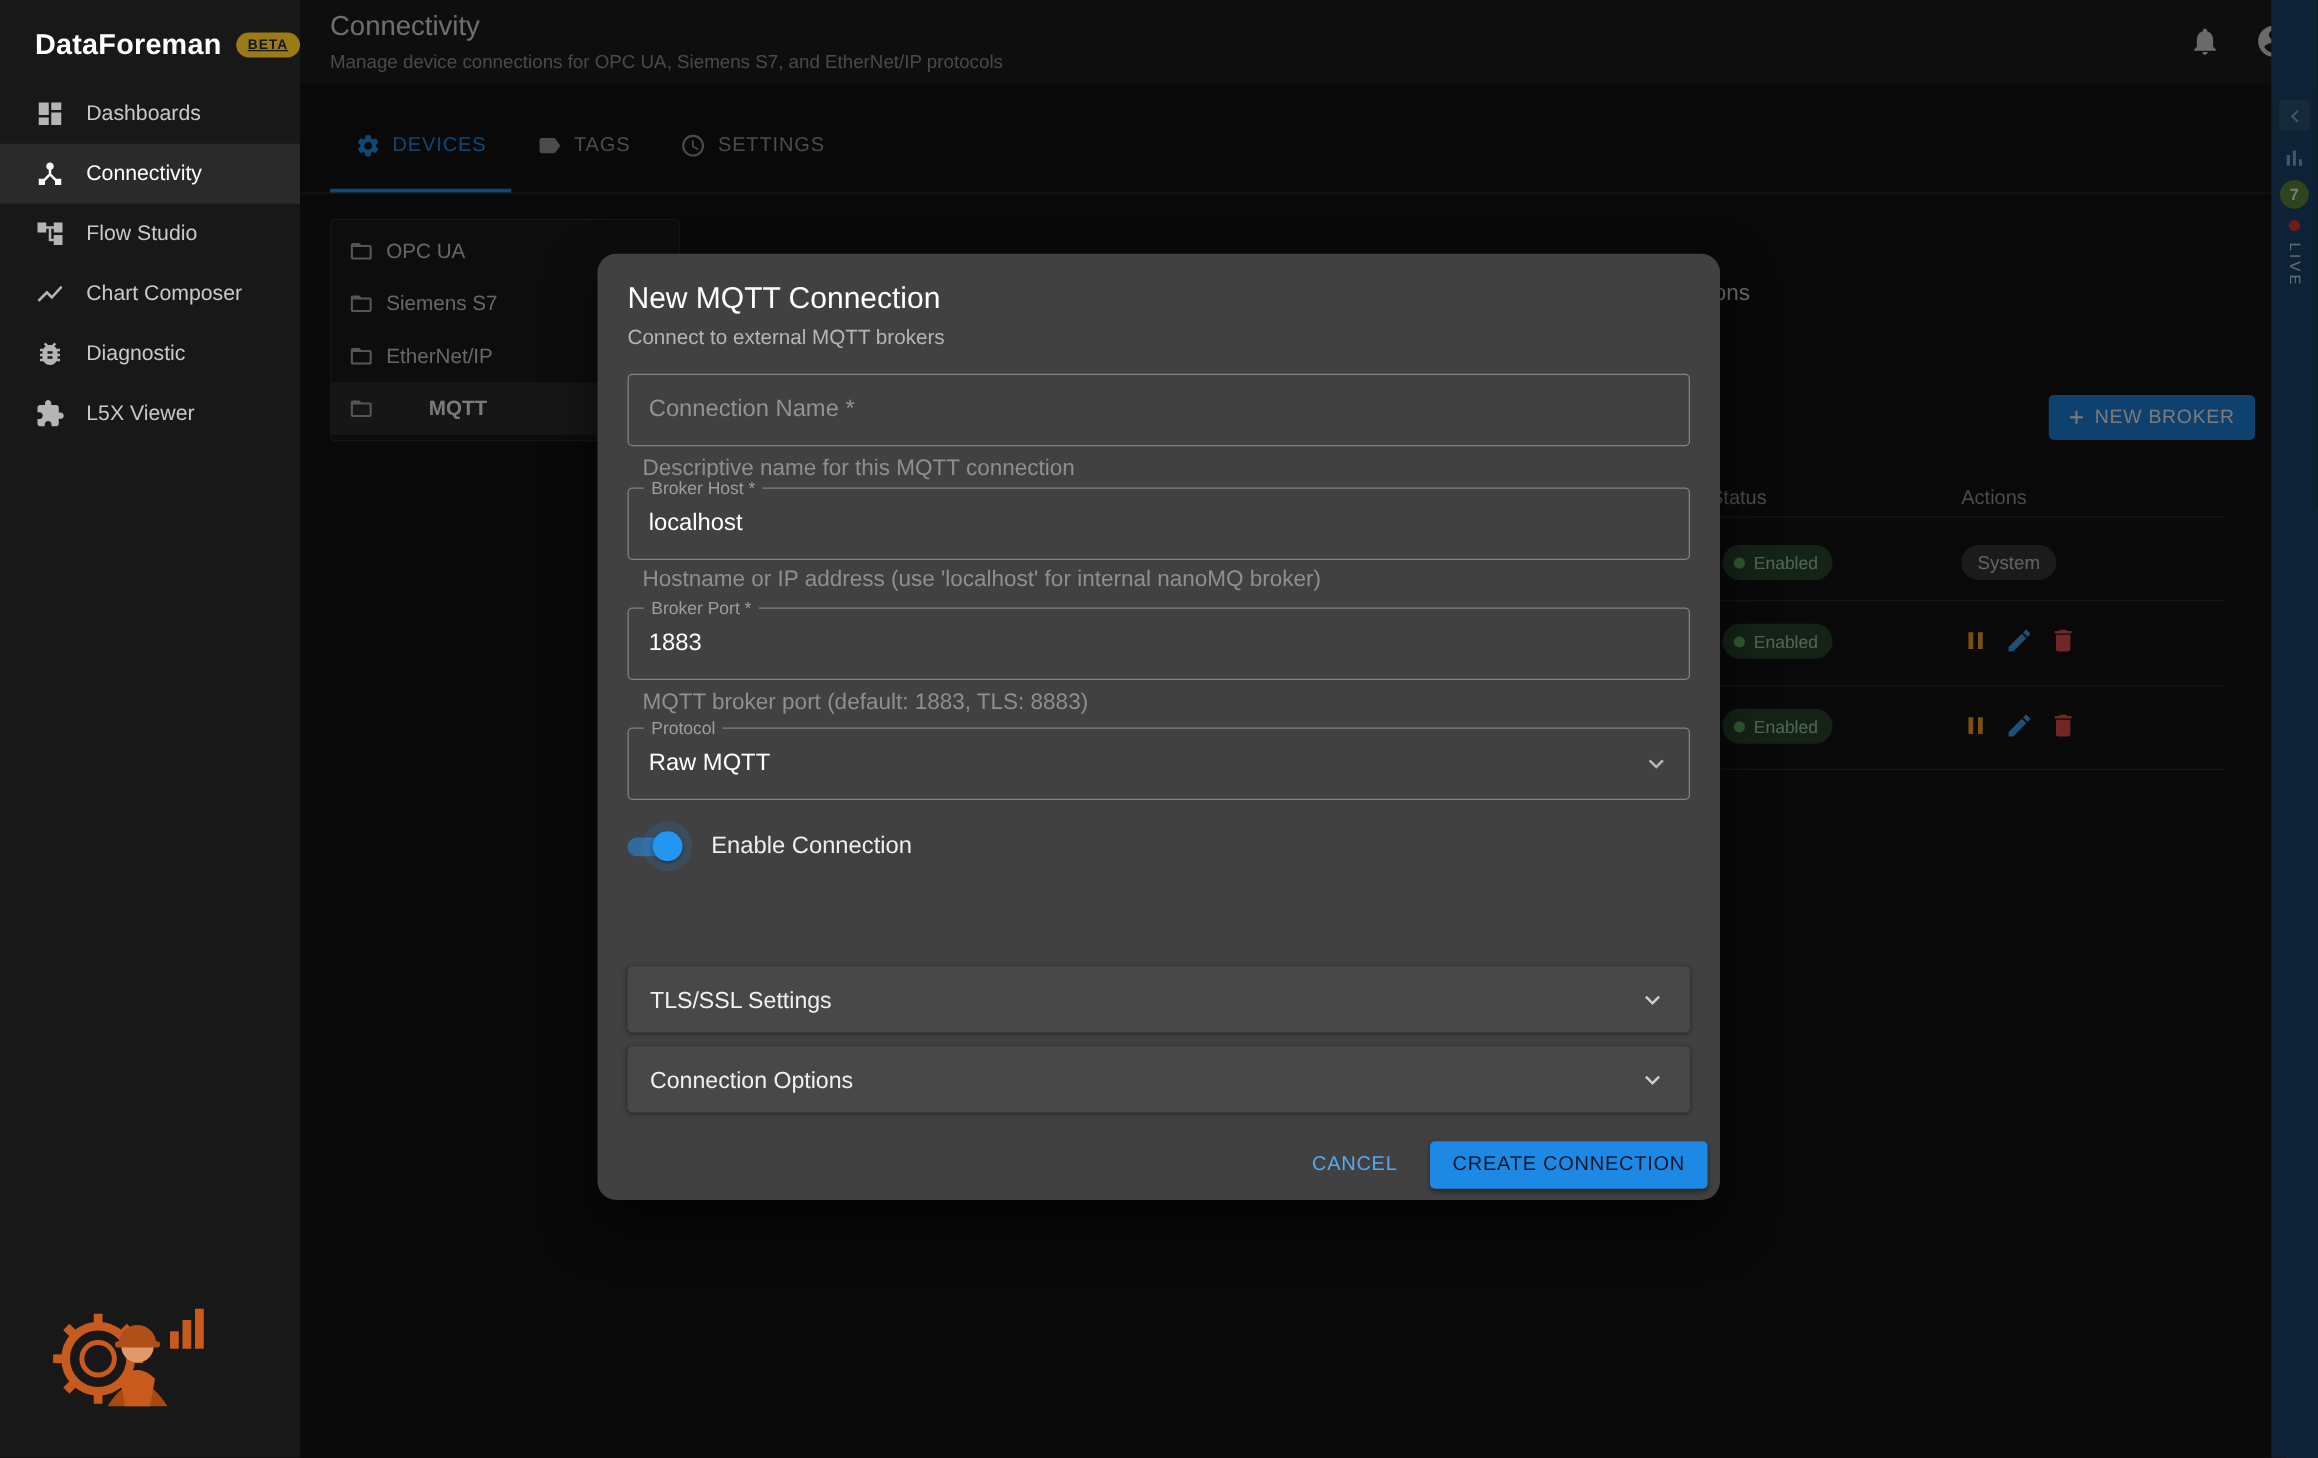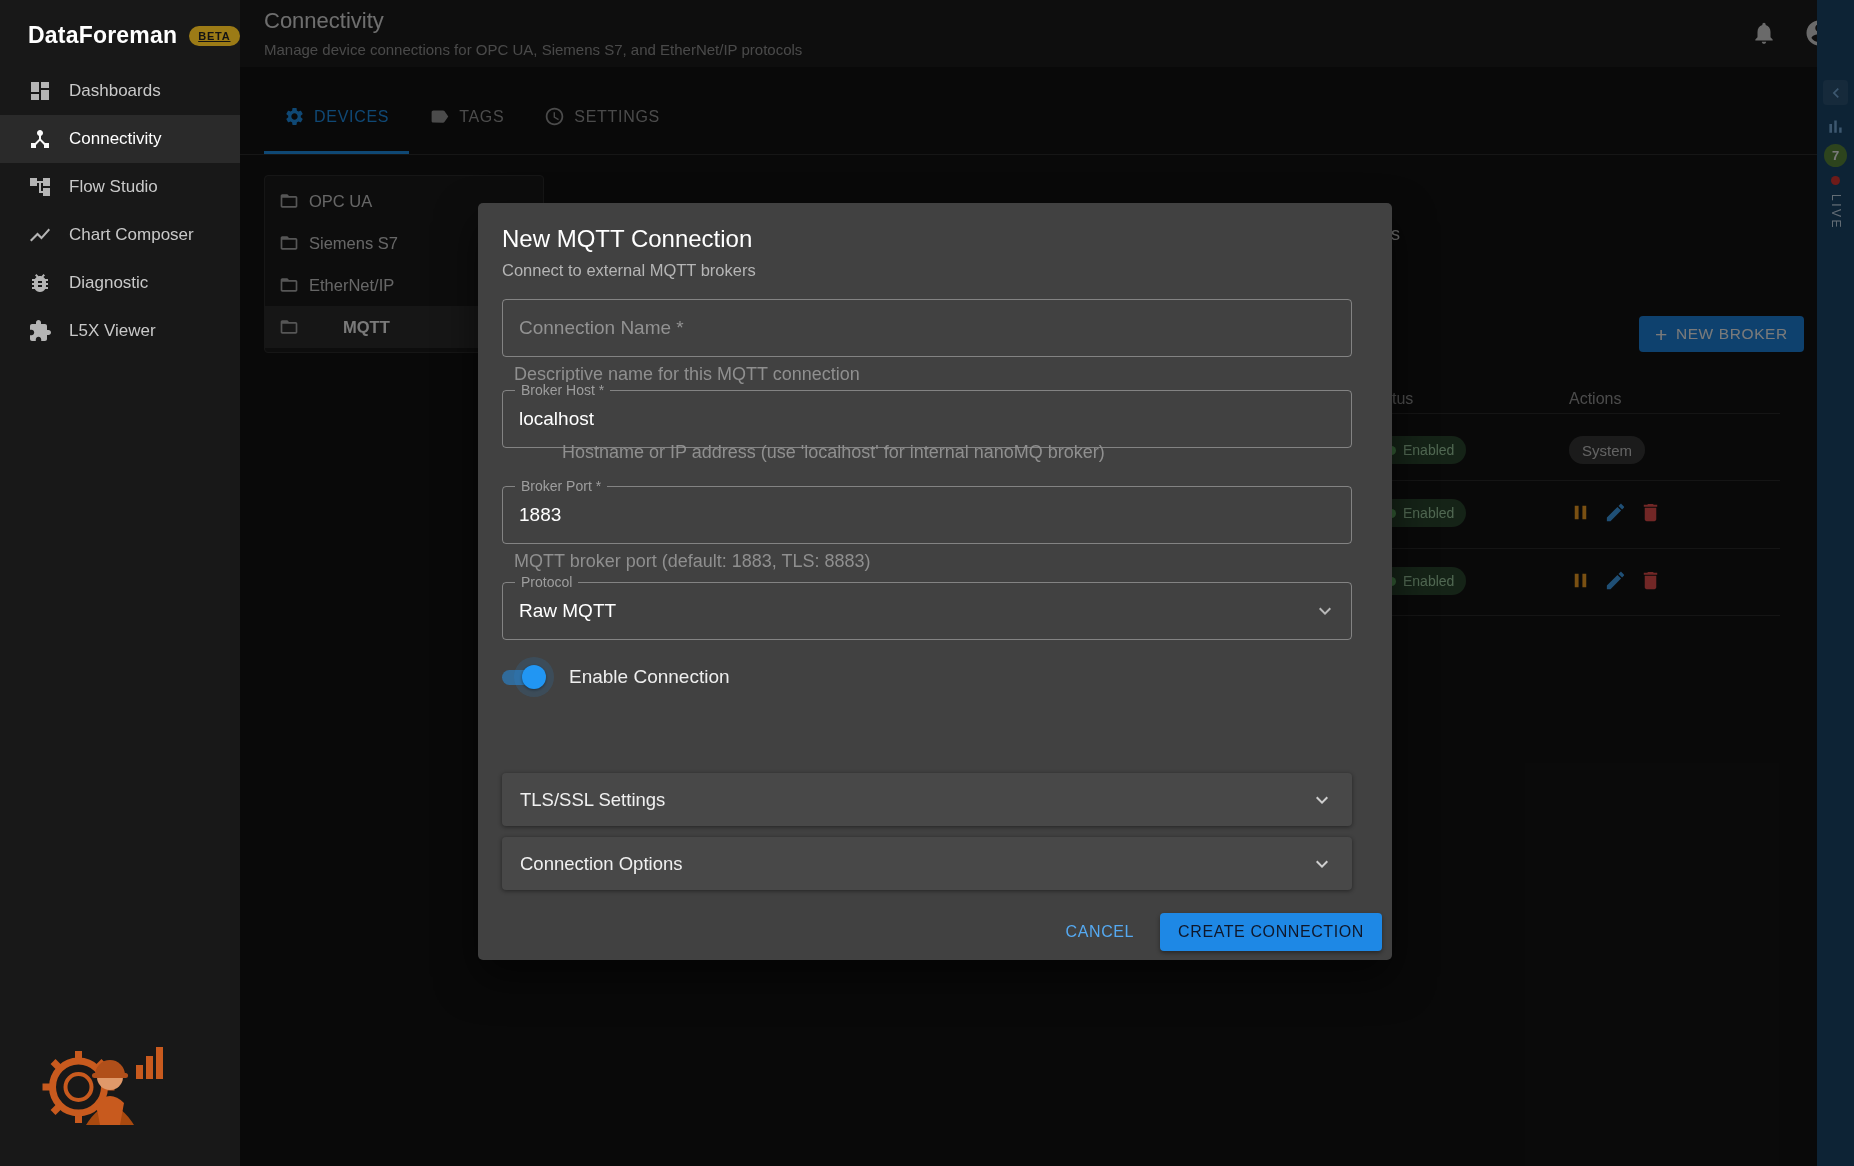--- a/index.html
+++ b/index.html
@@ -66,32 +66,32 @@
     background:rgba(255,255,255,.08);color:#7fb7e8;display:flex;align-items:center;justify-content:center;cursor:pointer;}
   .rail-chart{position:absolute;left:8px;top:116px;width:21px;height:21px;color:#7fb7e8;}
   .rail-badge{position:absolute;left:7px;top:144px;width:23px;height:23px;border-radius:50%;background:#5e8f3e;
     color:#ffffff;font-size:13px;font-weight:700;display:flex;align-items:center;justify-content:center;}
   .rail-dot{position:absolute;left:14px;top:176px;width:9px;height:9px;border-radius:50%;background:#e53935;}
   .rail-live{position:absolute;left:12px;top:194px;writing-mode:vertical-rl;font-size:12px;
     letter-spacing:2.5px;color:#cfe3f5;}
   
   .backdrop{position:absolute;left:240px;top:0;right:0;bottom:0;background:rgba(0,0,0,.52);z-index:10;}
   .dialog{position:absolute;left:478px;top:203px;width:898px;height:757px;background:#414141;
-    border-radius:5px;box-shadow:0 18px 40px rgba(0,0,0,.55);z-index:20;padding-left:16px;}
+    border-radius:15px;box-shadow:0 18px 40px rgba(0,0,0,.55);z-index:20;}
   .dialog-title{position:absolute;left:24px;top:22px;margin:0;font-size:24px;font-weight:500;color:#ffffff;}
   .dialog-sub{position:absolute;left:24px;top:58px;margin:0;font-size:16.5px;color:#b5b5b5;}
   .field{position:absolute;left:24px;width:850px;height:58px;box-sizing:border-box;
     border:1px solid rgba(255,255,255,.35);border-radius:4px;background:transparent;}
   .field input{width:100%;height:100%;background:transparent;border:none;outline:none;color:#ffffff;
     font-size:19px;padding:0 16px;box-sizing:border-box;font-family:inherit;}
   .field input::placeholder{color:#929292;opacity:1;}
   .notch{position:absolute;top:-9px;left:12px;background:#414141;padding:0 6px;font-size:14px;color:#9e9e9e;line-height:1.2;}
   .helper{position:absolute;left:36px;margin:0;font-size:18px;color:#8f8f8f;}
   .f-name{top:96px;} .h1{top:161px;}
-  .f-host{top:187px;} .h2{top:239px;margin-left:48px;}
+  .f-host{top:187px;} .h2{top:250px;}
   .f-port{top:283px;} .h3{top:348px;}
   .f-protocol{top:379px;display:flex;align-items:center;justify-content:space-between;
     padding:0 14px 0 16px;cursor:pointer;}
   .select-value{font-size:19px;color:#ffffff;}
   .select-arrow{width:24px;height:24px;color:#b8b8b8;}
   .toggle-row{position:absolute;left:24px;top:457px;height:34px;display:flex;align-items:center;gap:26px;}
   .switch{position:relative;width:41px;height:17px;cursor:pointer;flex:0 0 auto;}
   .switch .track{position:absolute;left:0;top:1px;width:41px;height:15px;border-radius:8px;
     background:rgba(33,150,243,.5);}
   .switch .thumb{position:absolute;right:-3px;top:-4px;width:24px;height:24px;border-radius:50%;

